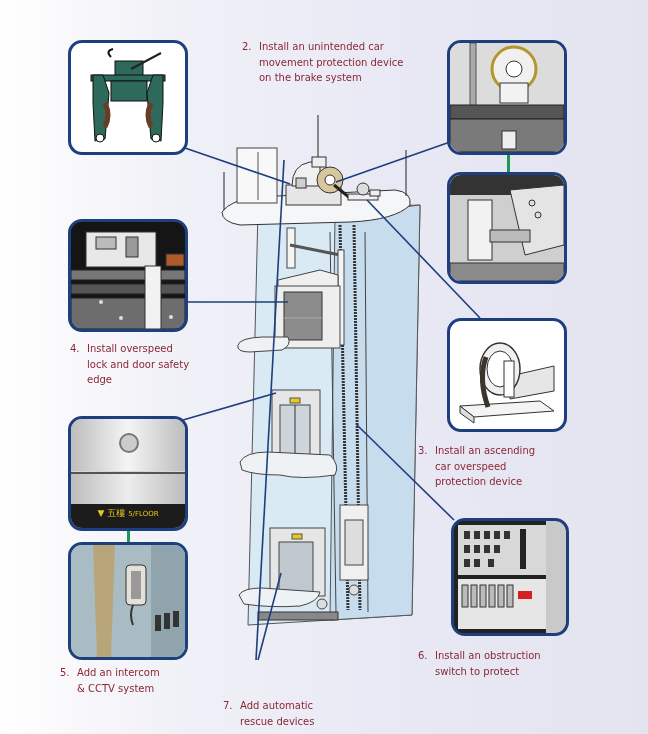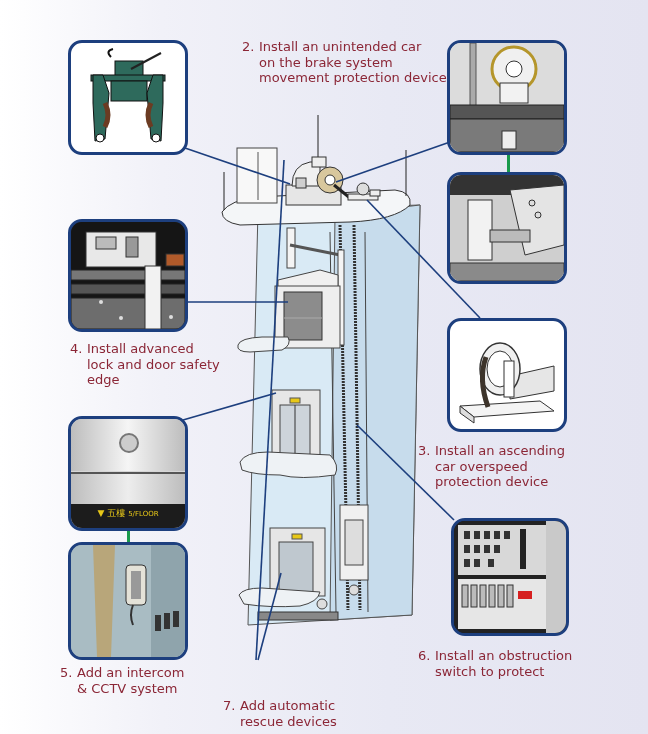--- a/index.html
+++ b/index.html
@@ -1,20 +1,20 @@
 <!DOCTYPE html>
 <html><head>
 <meta charset="utf-8">
 <style>
   html,body{margin:0;padding:0;}
   body{width:648px;height:734px;overflow:hidden;font-family:"DejaVu Sans",sans-serif;}
   .page{position:relative;width:648px;height:734px;
     background:linear-gradient(90deg,#ffffff 0%,#f1f1f8 25%,#e8e9f4 60%,#e4e4f1 100%);}
   .panel{position:absolute;border:3px solid #1d3f7e;border-radius:14px;overflow:hidden;box-sizing:border-box;background:#fff;}
-  .label{position:absolute;color:#8b2636;font-size:13px;line-height:15.5px;}
+  .label{position:absolute;color:#8b2636;font-size:10px;line-height:15.5px;}
   .label .num{display:inline-block;width:17px;}
   .label .line{display:block;white-space:nowrap;}
   .label .indent{padding-left:17px;}
   svg{position:absolute;left:0;top:0;}
   .connector{position:absolute;width:3px;background:#1a9a4c;}
 </style>
 </head>
 <body>
 
 <div class="page">
@@ -104,22 +104,22 @@
       <path d="M92,32 L82,32 L76,50 L80,96 L90,98 L92,60 Z" fill="#2e6a5c" stroke="#111"></path>
       <path d="M34,60 q6,12 0,24" stroke="#6b3b22" stroke-width="5" fill="none"></path>
       <path d="M80,60 q-6,12 0,24" stroke="#6b3b22" stroke-width="5" fill="none"></path>
       <circle cx="29" cy="95" r="4" fill="#fff" stroke="#111"></circle>
       <circle cx="85" cy="95" r="4" fill="#fff" stroke="#111"></circle>
     </svg>
   </div>
 
   <div class="label" style="left:242px;top:39px;">
     <span class="line"><span class="num">2.</span><span>Install an unintended car</span></span>
+    <span class="line indent">movement protection device</span>
     <span class="line indent">on the brake system</span>
-    <span class="line indent">movement protection device</span>
   </div>
 
   <div class="panel" style="left:447px;top:40px;width:120px;height:115px;background:#e9e9e9;">
     <svg width="114" height="109" viewBox="0 0 114 109">
       <rect x="0" y="0" width="114" height="109" fill="#dcdcdc"></rect>
       <rect x="20" y="0" width="6" height="70" fill="#aaa" stroke="#555"></rect>
       <circle cx="64" cy="26" r="22" fill="#f0f0f0" stroke="#b5962b" stroke-width="3"></circle>
       <circle cx="64" cy="26" r="8" fill="#fff" stroke="#333"></circle>
       <rect x="50" y="40" width="28" height="20" fill="#f2f2f2" stroke="#333"></rect>
       <rect x="0" y="62" width="114" height="14" fill="#555" stroke="#222"></rect>
@@ -151,21 +151,21 @@
       <rect x="0" y="48" width="114" height="10" fill="#777" stroke="#222"></rect>
       <rect x="0" y="62" width="114" height="10" fill="#555" stroke="#222"></rect>
       <rect x="0" y="76" width="114" height="31" fill="#6d6d6d" stroke="#222"></rect>
       <rect x="74" y="44" width="16" height="63" fill="#f2f2f2" stroke="#333"></rect>
       <circle cx="30" cy="80" r="2" fill="#ddd"></circle>
         <circle cx="50" cy="96" r="2" fill="#ddd"></circle>
         <circle cx="100" cy="95" r="2" fill="#ddd"></circle>
     </svg>
   </div>
   <div class="label" style="left:70px;top:341px;">
-    <span class="line"><span class="num">4.</span><span>Install advanced</span></span>
+    <span class="line"><span class="num">4.</span><span>Install overspeed</span></span>
     <span class="line indent">lock and door safety</span>
     <span class="line indent">edge</span>
   </div>
 
   <div class="panel" style="left:68px;top:416px;width:120px;height:115px;background:#d6d6d6;">
     <div style="position:absolute;left:0;top:0;width:114px;height:52px;background:linear-gradient(90deg,#bdbdbd,#f5f5f5 50%,#bdbdbd);"></div>
     <div style="position:absolute;left:48px;top:14px;width:16px;height:16px;border-radius:50%;background:#ccc;border:2px solid #777;"></div>
     <div style="position:absolute;left:0;top:53px;width:114px;height:2px;background:#555;"></div>
     <div style="position:absolute;left:0;top:55px;width:114px;height:30px;background:linear-gradient(90deg,#bdbdbd,#ededed 50%,#bdbdbd);"></div>
     <div style="position:absolute;left:0;top:85px;width:114px;height:31px;background:#1c1c1c;color:#e8c818;font-size:9px;line-height:18px;text-align:center;">

